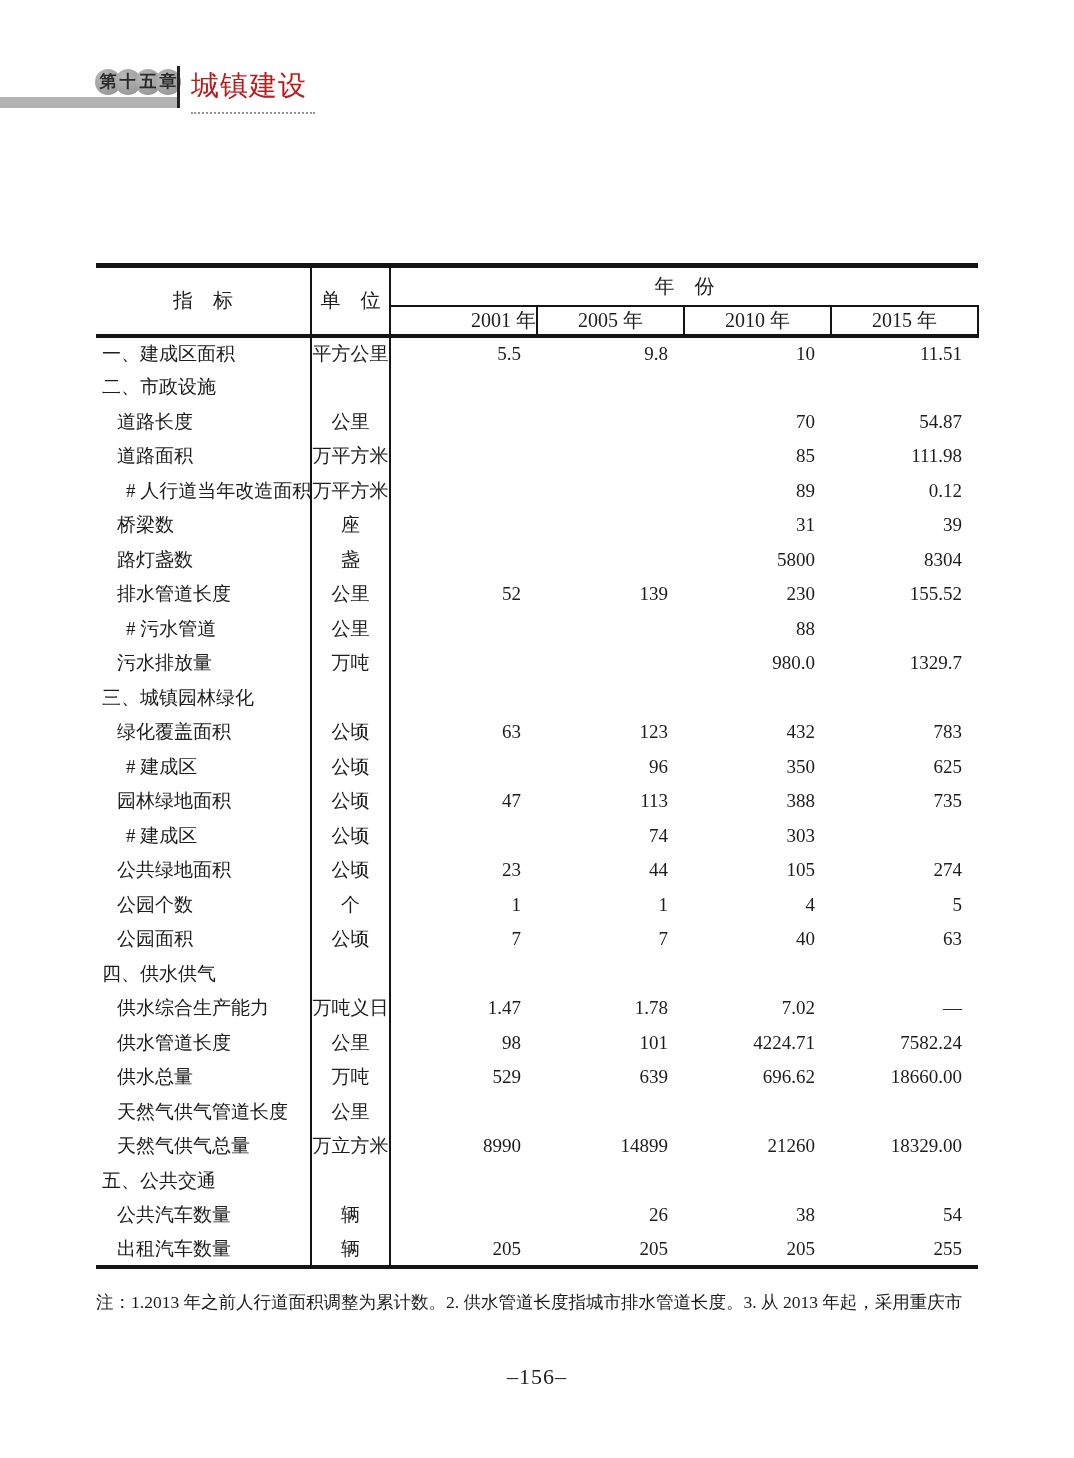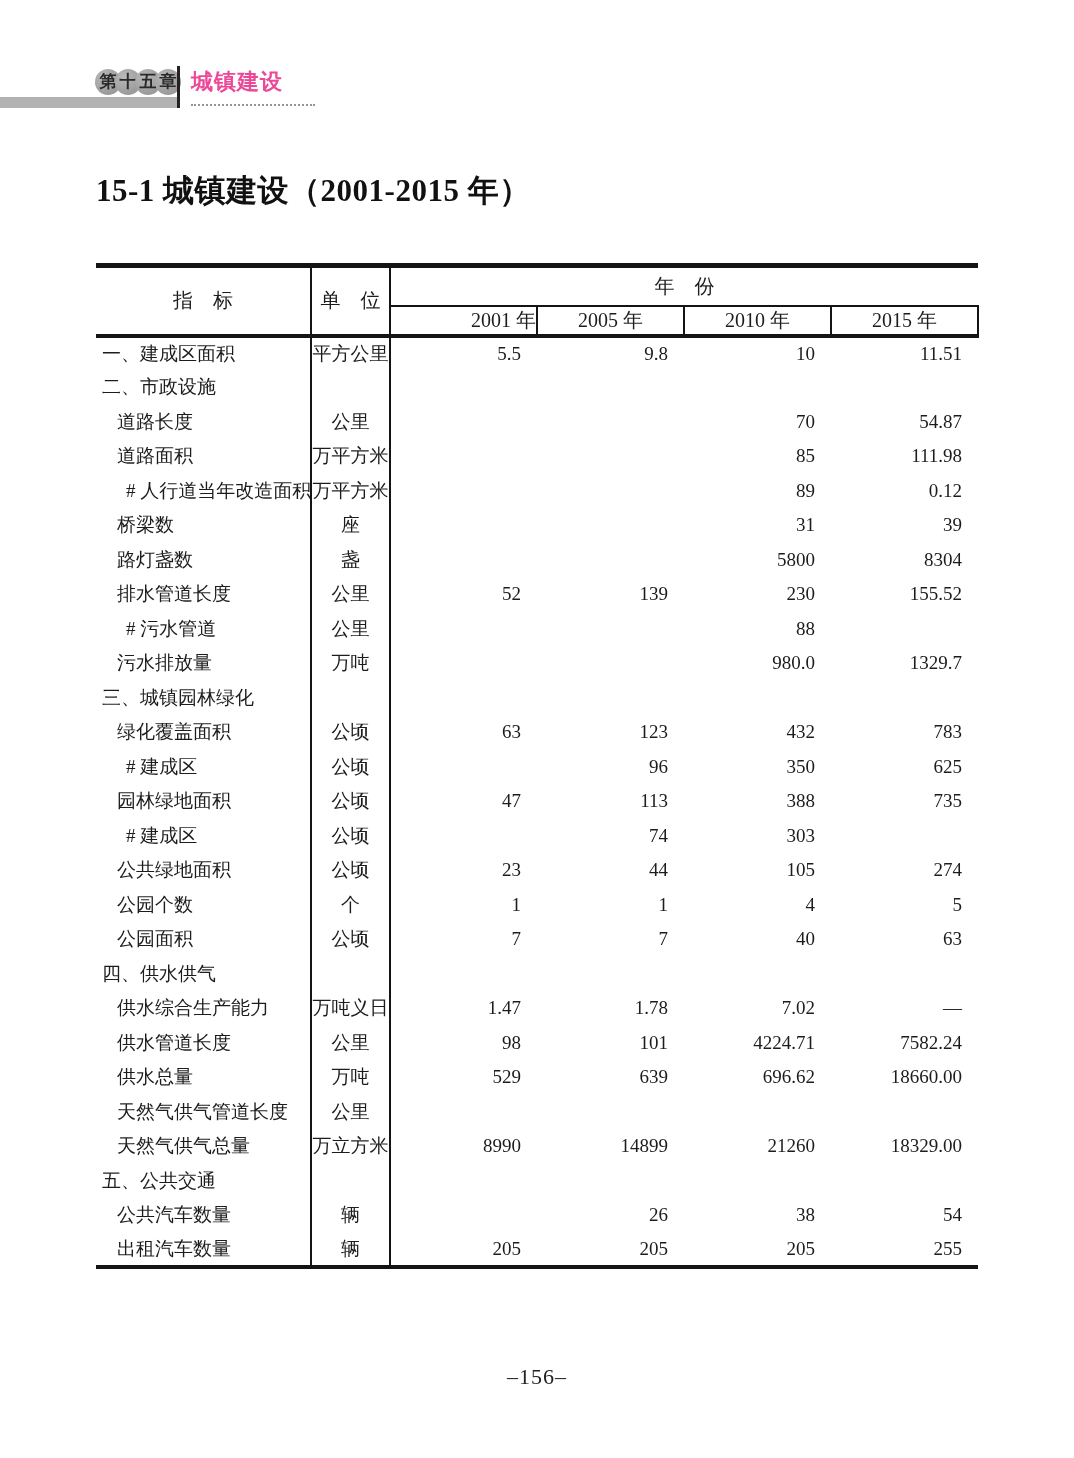--- a/index.html
+++ b/index.html
@@ -34,21 +34,21 @@
     vertical-align:top;
   }
   .badge .circle:first-child { margin-left:0; }
   .header-vline {
     position:absolute; left:177px; top:66px;
     width:3px; height:42px; background:#222;
   }
   .chapter-name {
     position:absolute; left:191px; top:67px;
     width:124px;
-    font-size:22px; font-weight:bold; color:#ec4899;
+    font-size:28px; font-weight:normal; color:#b91c1c;
     letter-spacing:1px;
     padding-bottom:7px;
     border-bottom:2px dotted #949494;
   }
 
   
   .title {
     position:absolute; left:96px; top:170px;
     font-size:31px; font-weight:bold; color:#111;
     letter-spacing:0.5px;
@@ -118,21 +118,20 @@
 <div class="page">
 
   <div class="gray-bar"></div>
 
   <div class="badge">
     <span class="circle">第</span><span class="circle">十</span><span class="circle">五</span><span class="circle">章</span>
   </div>
   <div class="header-vline"></div>
   <div class="chapter-name">城镇建设</div>
 
-  <h1 class="title">15-1  城镇建设（2001-2015 年）</h1>
 
   <table class="stat-table">
     <colgroup>
       <col style="width:215px">
       <col style="width:79px">
       <col style="width:147px">
       <col style="width:147px">
       <col style="width:147px">
       <col style="width:147px">
     </colgroup>
@@ -390,17 +389,18 @@
           <td class="c-unit">辆</td>
           <td class="c-val">205</td>
           <td class="c-val">205</td>
           <td class="c-val">205</td>
           <td class="c-val">255</td>
         </tr>
       </tbody>
   </table>
 
   <div class="notes">
+    <div class="note-l1">注：1.2013 年之前人行道面积调整为累计数。2. 供水管道长度指城市排水管道长度。3. 从 2013 年起，采用重庆市</div>
   </div>
 
   <div class="pageno">–156–</div>
 
 </div>
 
 </body></html>

